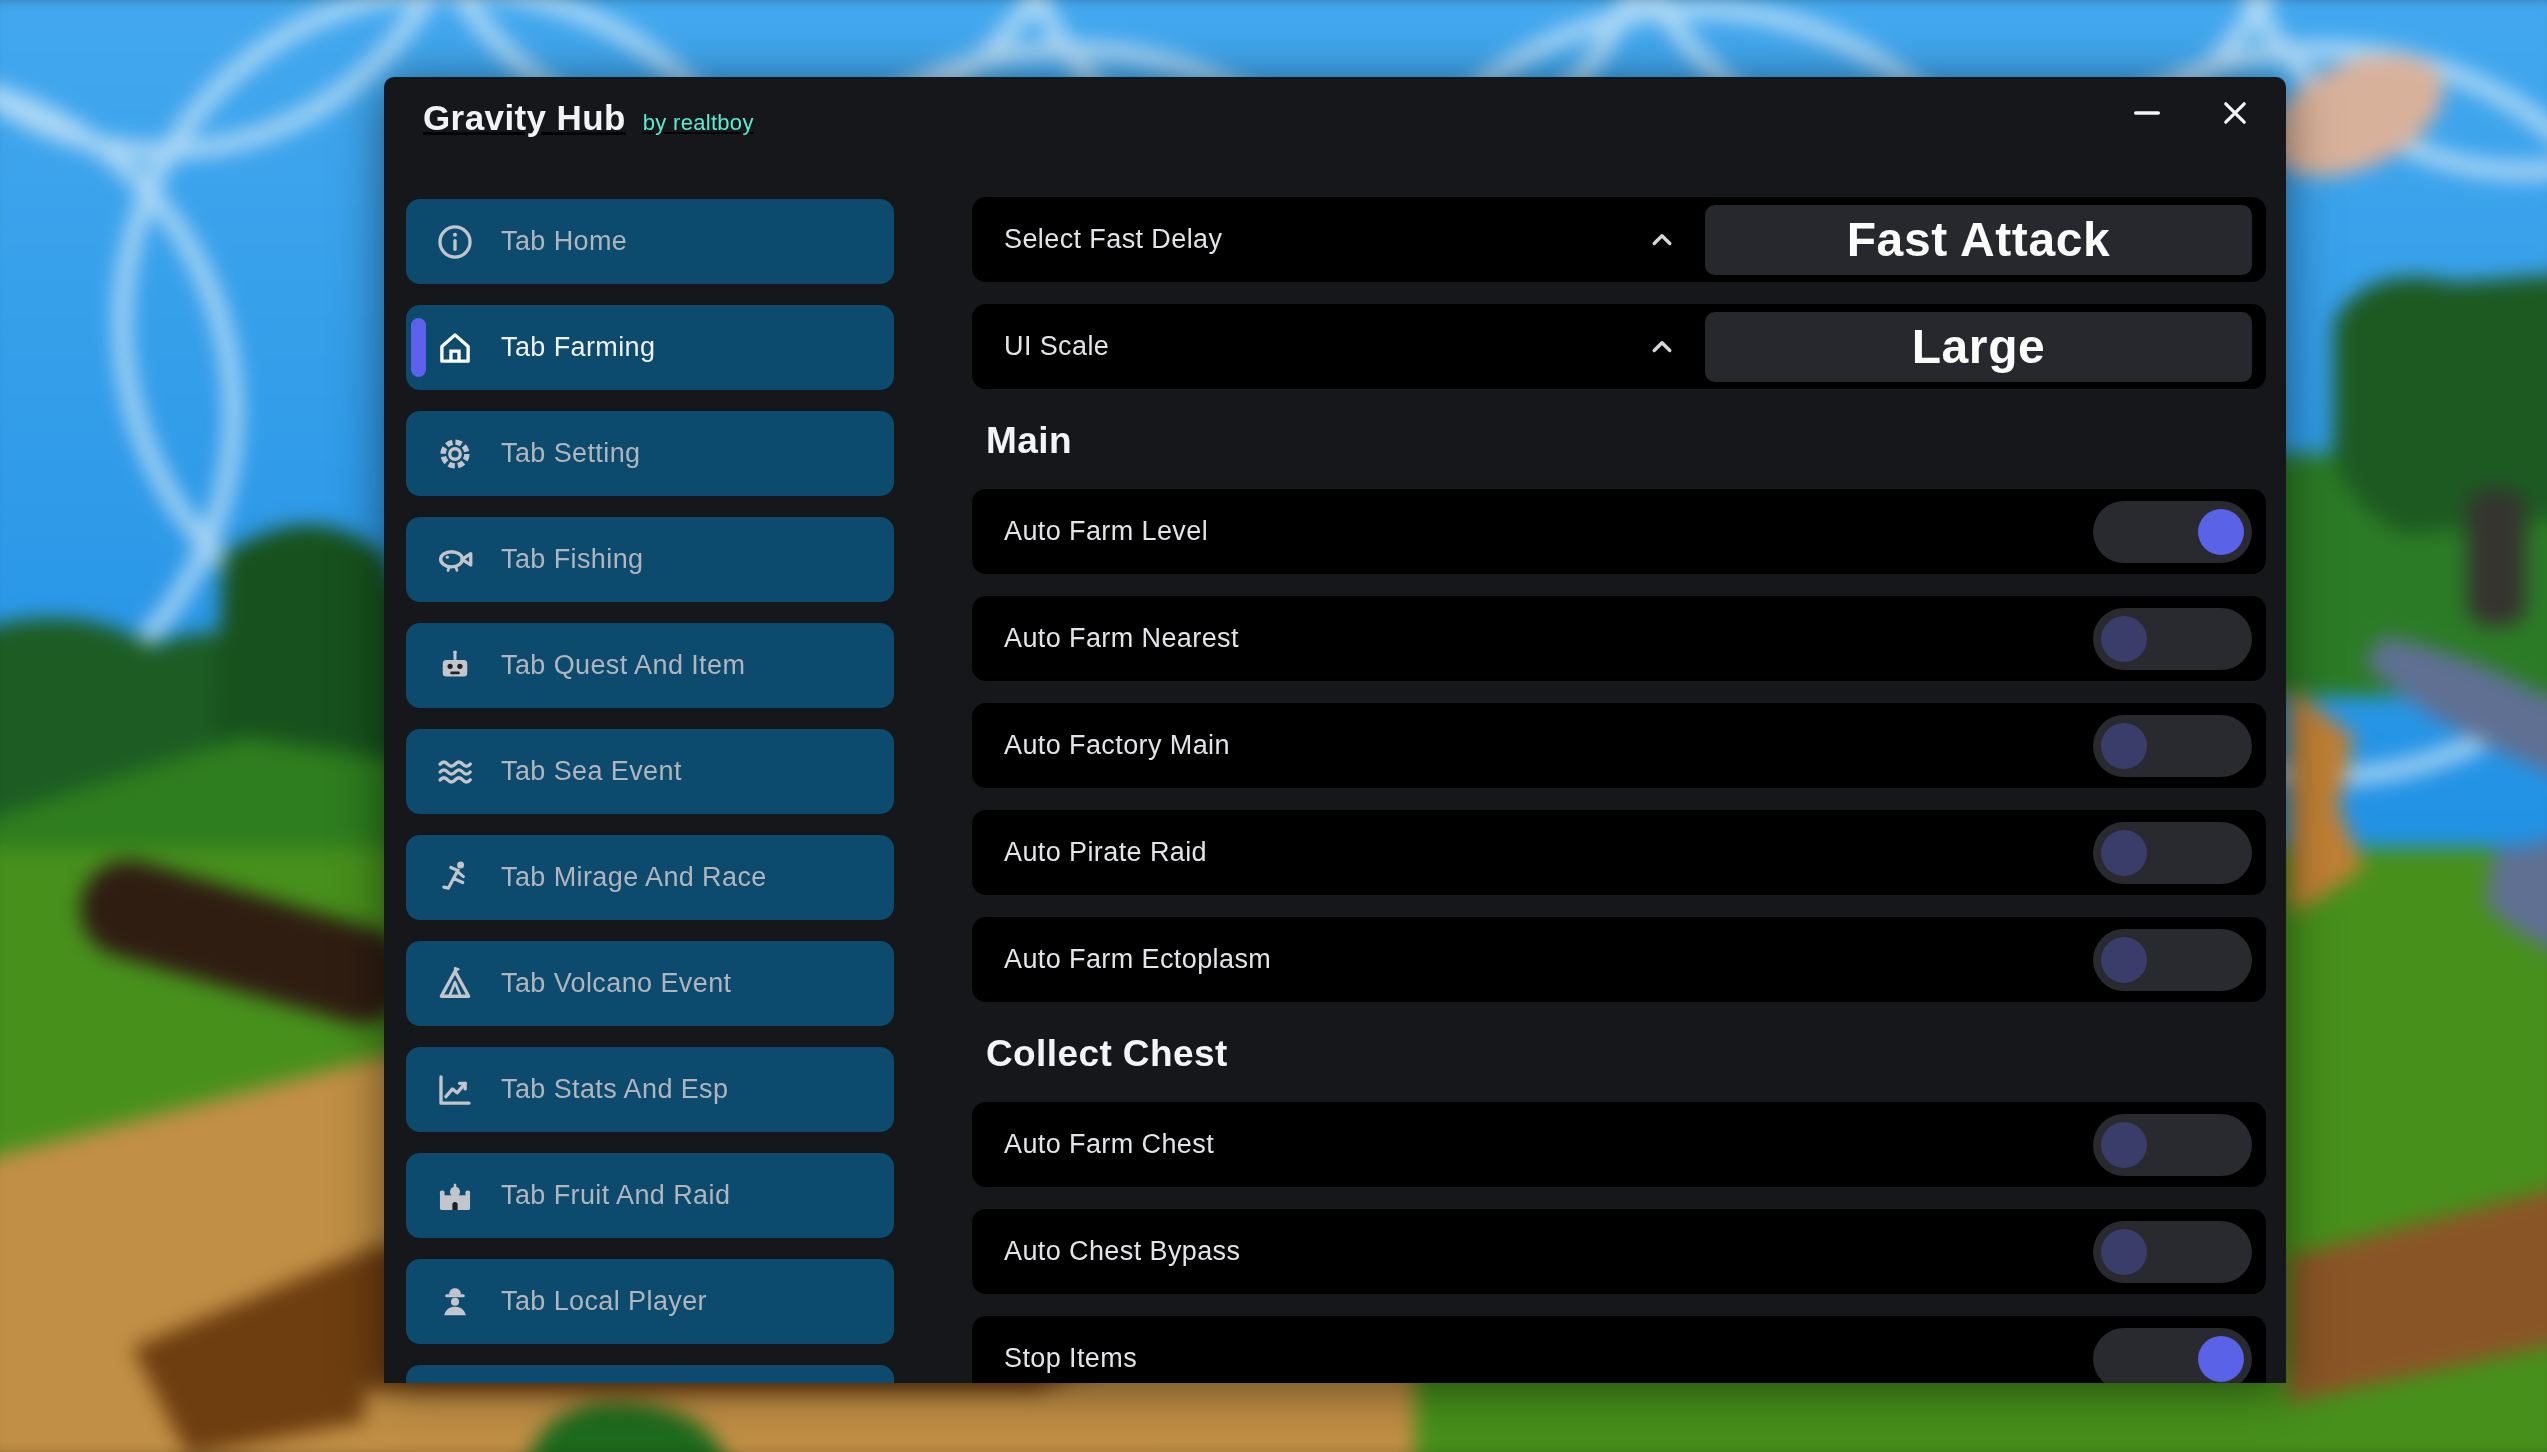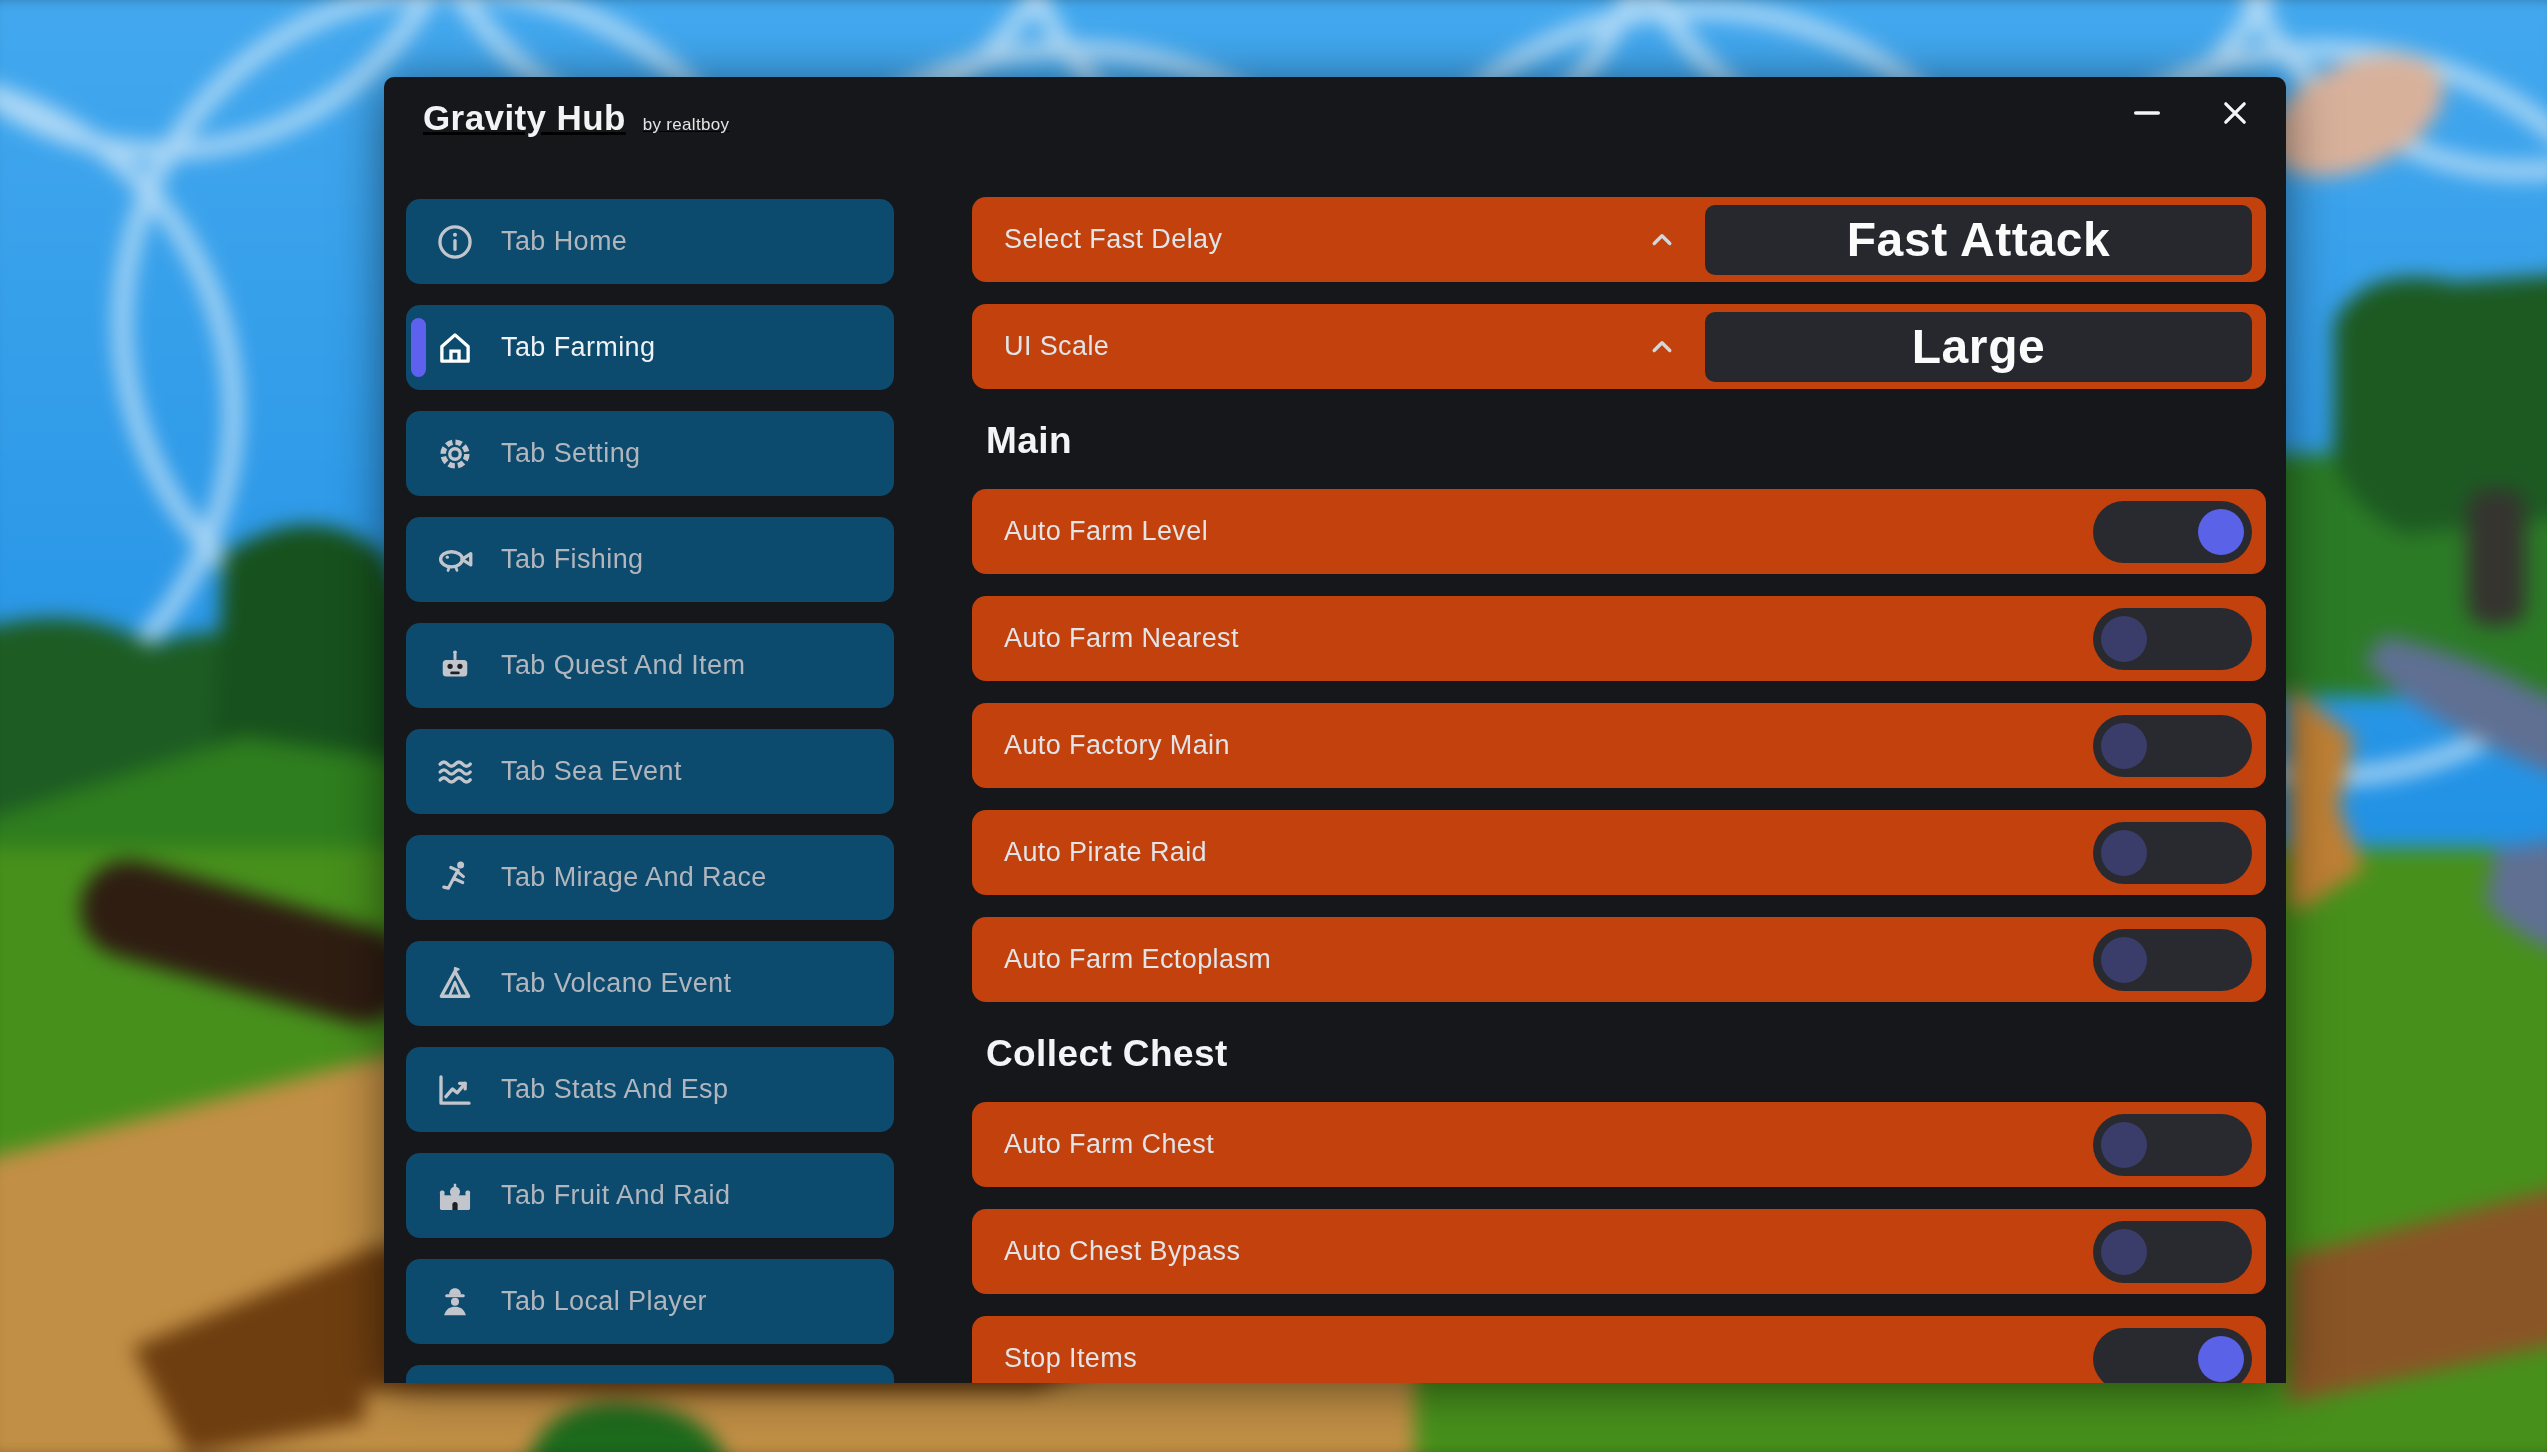--- a/index.html
+++ b/index.html
@@ -9,38 +9,38 @@
   
   .bg-art{position:absolute;left:0;top:0;filter:blur(10px);transform:scale(1.015);}
 
   
   .window{position:absolute;left:384px;top:77px;width:1902px;height:1306px;
           background:#16171a;border-radius:10px 10px 0 0;overflow:hidden;
           box-shadow:0 6px 50px rgba(0,0,0,.5);}
 
   .title-wrap{position:absolute;left:39px;top:21px;display:flex;align-items:baseline;gap:17px;text-decoration:underline;}
   .app-title{font-size:35px;font-weight:600;color:#f2f3f5;letter-spacing:0.4px;}
-  .app-sub{font-size:17px;color:#e5e5e5;letter-spacing:0.3px;}
+  .app-sub{font-size:22px;color:#5eead4;letter-spacing:0.3px;}
   .controls{position:absolute;top:16px;right:32px;display:flex;gap:50px;align-items:center;}
   .ctl-btn{width:38px;height:40px;display:flex;align-items:center;justify-content:center;cursor:pointer;color:#f4f5f7;}
 
   
   .sidebar{position:absolute;left:22px;top:122px;width:488px;}
   .s-item{position:relative;height:85px;background:#0c4a6e;border-radius:14px;margin-bottom:21px;
           display:flex;align-items:center;padding-left:28px;gap:25px;color:#c2c6cc;cursor:pointer;}
   .s-icon{width:42px;height:42px;flex:none;}
   .s-label{font-size:27px;color:#b1b5bc;letter-spacing:0.4px;white-space:nowrap;}
   .accent{display:none;position:absolute;left:5px;top:13px;width:15px;height:59px;border-radius:8px;background:#5d61ee;}
   .s-item.selected{color:#ffffff;}
   .s-item.selected .s-label{color:#eff1f4;}
   .s-item.selected .accent{display:block;}
 
   
   .content{position:absolute;left:588px;top:120px;width:1294px;}
-  .c-row{height:85px;background:#c2410c;border-radius:14px;margin-bottom:22px;
+  .c-row{height:85px;background:#000000;border-radius:14px;margin-bottom:22px;
          display:flex;align-items:center;padding:0 14px 0 32px;box-sizing:border-box;}
   .c-label{font-size:27px;color:#e2e4e8;letter-spacing:0.4px;white-space:nowrap;}
   .spacer{flex:1;}
   .chev{width:34px;height:34px;color:#d3d6db;margin-right:26px;flex:none;cursor:pointer;}
   .value-box{width:547px;height:70px;background:#27282d;border-radius:10px;flex:none;
              display:flex;align-items:center;justify-content:center;cursor:pointer;}
   .value-text{font-size:48px;font-weight:700;color:#fbfbfc;letter-spacing:0.6px;}
   .section-header{margin:10px 0 18px 14px;height:60px;line-height:60px;font-size:37px;
                   font-weight:700;color:#f3f4f6;letter-spacing:0.4px;}
   .toggle{position:relative;width:159px;height:62px;border-radius:31px;background:#292a30;flex:none;cursor:pointer;}

